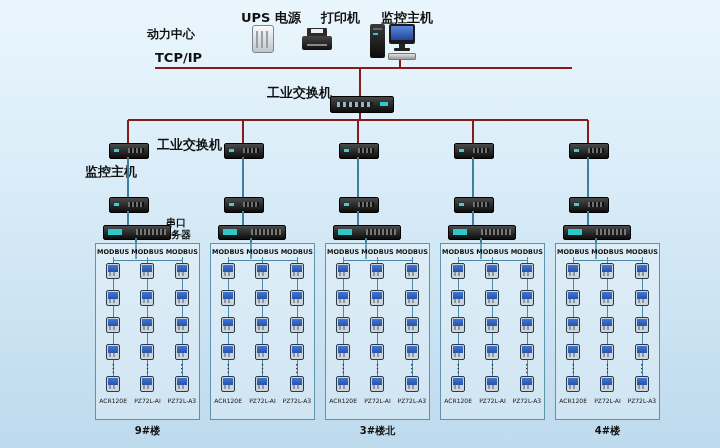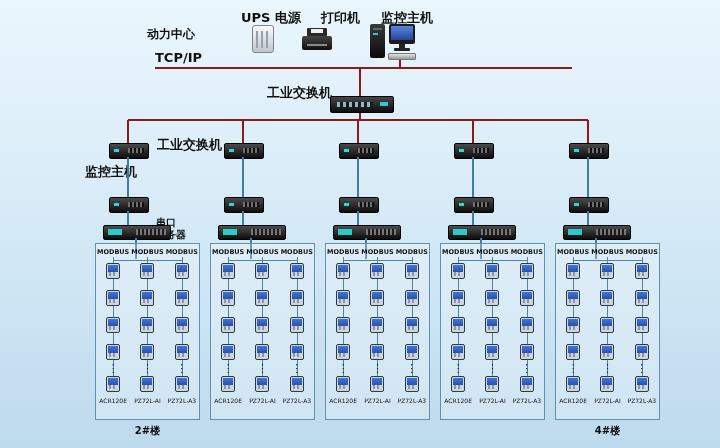--- a/index.html
+++ b/index.html
@@ -4,21 +4,21 @@
 <style>
   html,body{margin:0;padding:0;background:#9fbfd6}
   .canvas{position:relative;width:720px;height:448px;overflow:hidden;
     background:linear-gradient(180deg,#eaf6fd 0%,#d7ebf7 45%,#bedaed 100%);
     font-family:"DejaVu Sans","Liberation Sans",sans-serif;color:#111}
   svg.wires{position:absolute;left:0;top:0;width:720px;height:448px;pointer-events:none}
 
   .lbl{position:absolute;font-weight:700;white-space:nowrap;color:#111}
   .lbl.big{font-size:12px}
   .lbl.mid{font-size:13px}
-  .lbl.two{line-height:12px;font-size:10px;text-align:left;width:40px;white-space:normal}
+  .lbl.two{line-height:12px;font-size:10px;text-align:center;width:40px;white-space:normal}
 
   
   .ups-device{position:absolute;width:20px;height:26px;border:1px solid #7d868e;border-radius:3px;
     background:linear-gradient(180deg,#fbfbfb,#bfc6cc)}
   .ups-device::before{content:"";position:absolute;left:3px;right:3px;top:5px;bottom:4px;
     background:repeating-linear-gradient(90deg,#96a1aa 0 2px,transparent 2px 5px)}
 
   .printer-device{position:absolute;width:30px;height:22px}
   .printer-device .p-top{position:absolute;top:0;left:5px;width:20px;height:9px;background:#2a2a2a;border-radius:1px}
   .printer-device .p-paper{position:absolute;top:1px;left:9px;width:12px;height:4px;background:#eee}
@@ -183,21 +183,21 @@
                 <div class="meter"></div>
               </div>
           <div class="dots">⋮</div>
           <div class="meter-bottom">
                 <div class="meter"></div>
               </div>
           <div class="model-label">PZ72L-A3</div>
         </div>
       </div>
     </div>
-    <div class="building-label">2#楼</div>
+    <div class="building-label">9#楼</div>
   </div>
 
   <div class="branch" style="left: 210px;">
     <div class="wire red" style="left:32px;top:0;height:23px"></div>
     <div class="transceiver" style="left:14px;top:23px"></div>
     <div class="wire teal" style="left:32px;top:37px;height:40px"></div>
     <div class="transceiver" style="left:14px;top:77px"></div>
     <div class="wire teal" style="left:32px;top:91px;height:14px"></div>
     <div class="serial-server" style="left:8px;top:105px"></div>
     <div class="wire teal" style="left:40px;top:118px;height:21px"></div>
@@ -304,20 +304,21 @@
                 <div class="meter"></div>
               </div>
           <div class="dots">⋮</div>
           <div class="meter-bottom">
                 <div class="meter"></div>
               </div>
           <div class="model-label">PZ72L-A3</div>
         </div>
       </div>
     </div>
+    <div class="building-label">3#楼北</div>
   </div>
 
   <div class="branch" style="left: 440px;">
     <div class="wire red" style="left:32px;top:0;height:23px"></div>
     <div class="transceiver" style="left:14px;top:23px"></div>
     <div class="wire teal" style="left:32px;top:37px;height:40px"></div>
     <div class="transceiver" style="left:14px;top:77px"></div>
     <div class="wire teal" style="left:32px;top:91px;height:14px"></div>
     <div class="serial-server" style="left:8px;top:105px"></div>
     <div class="wire teal" style="left:40px;top:118px;height:21px"></div>

